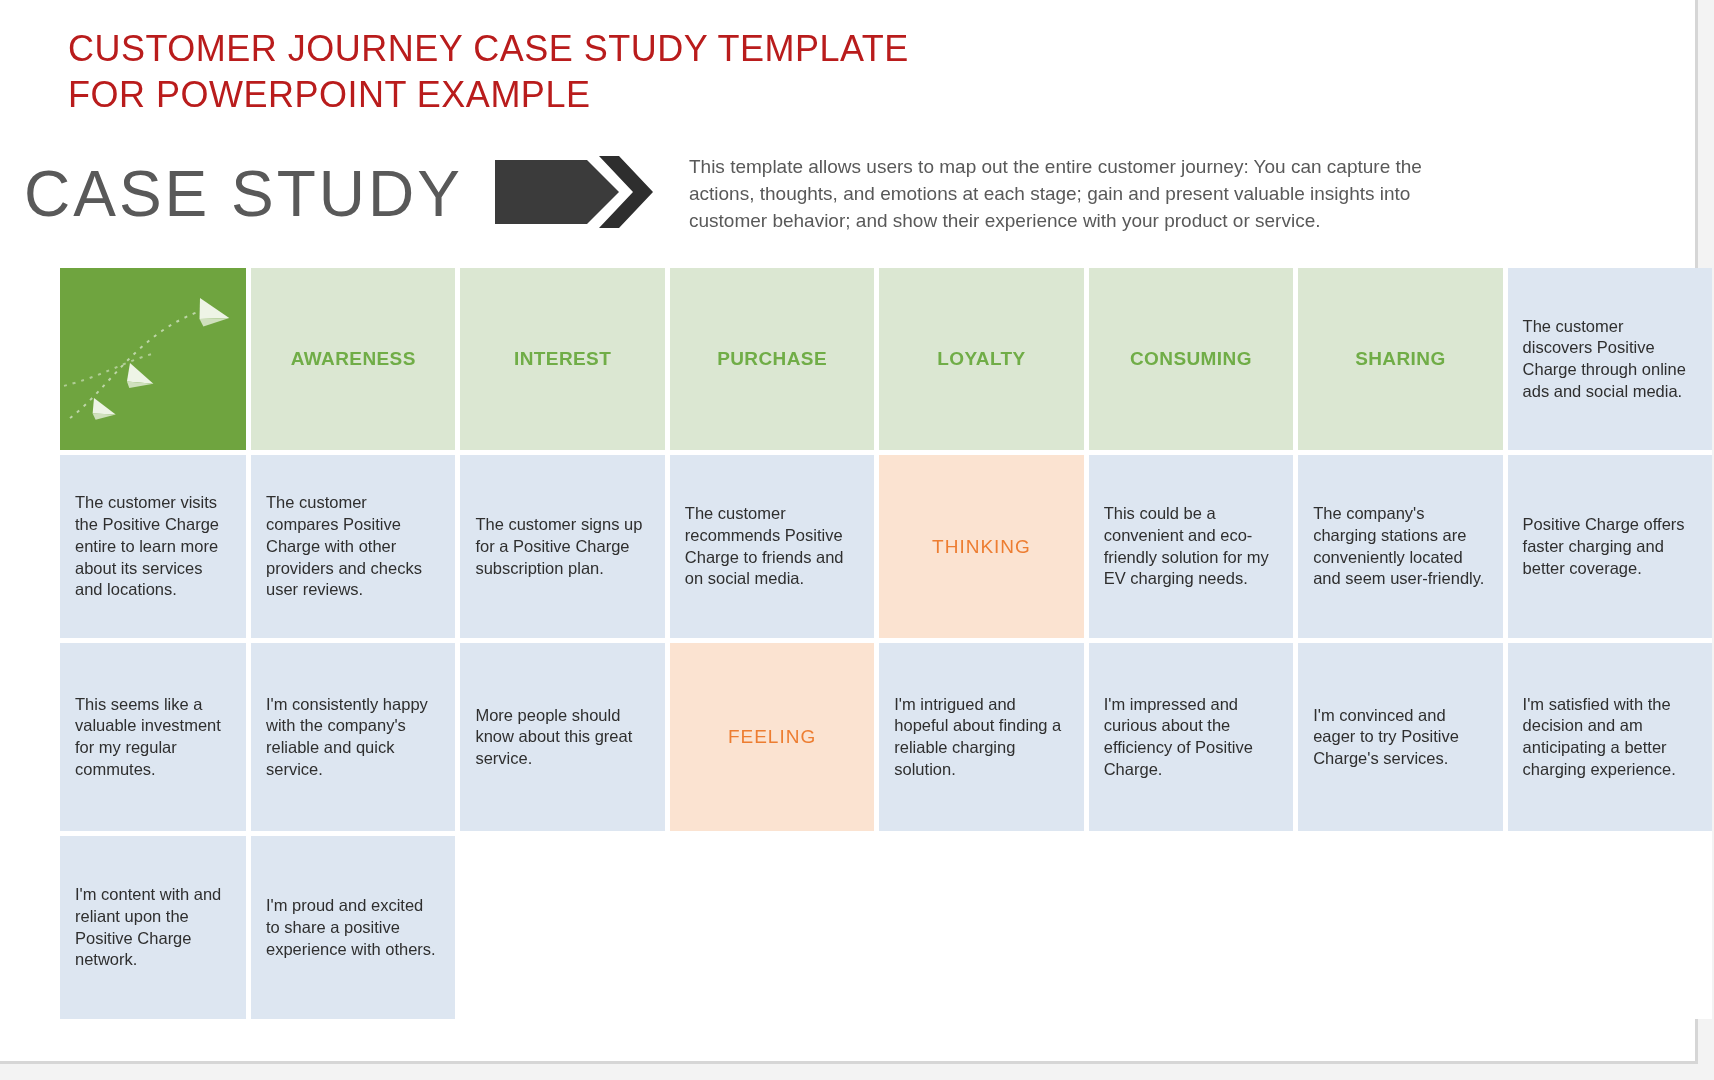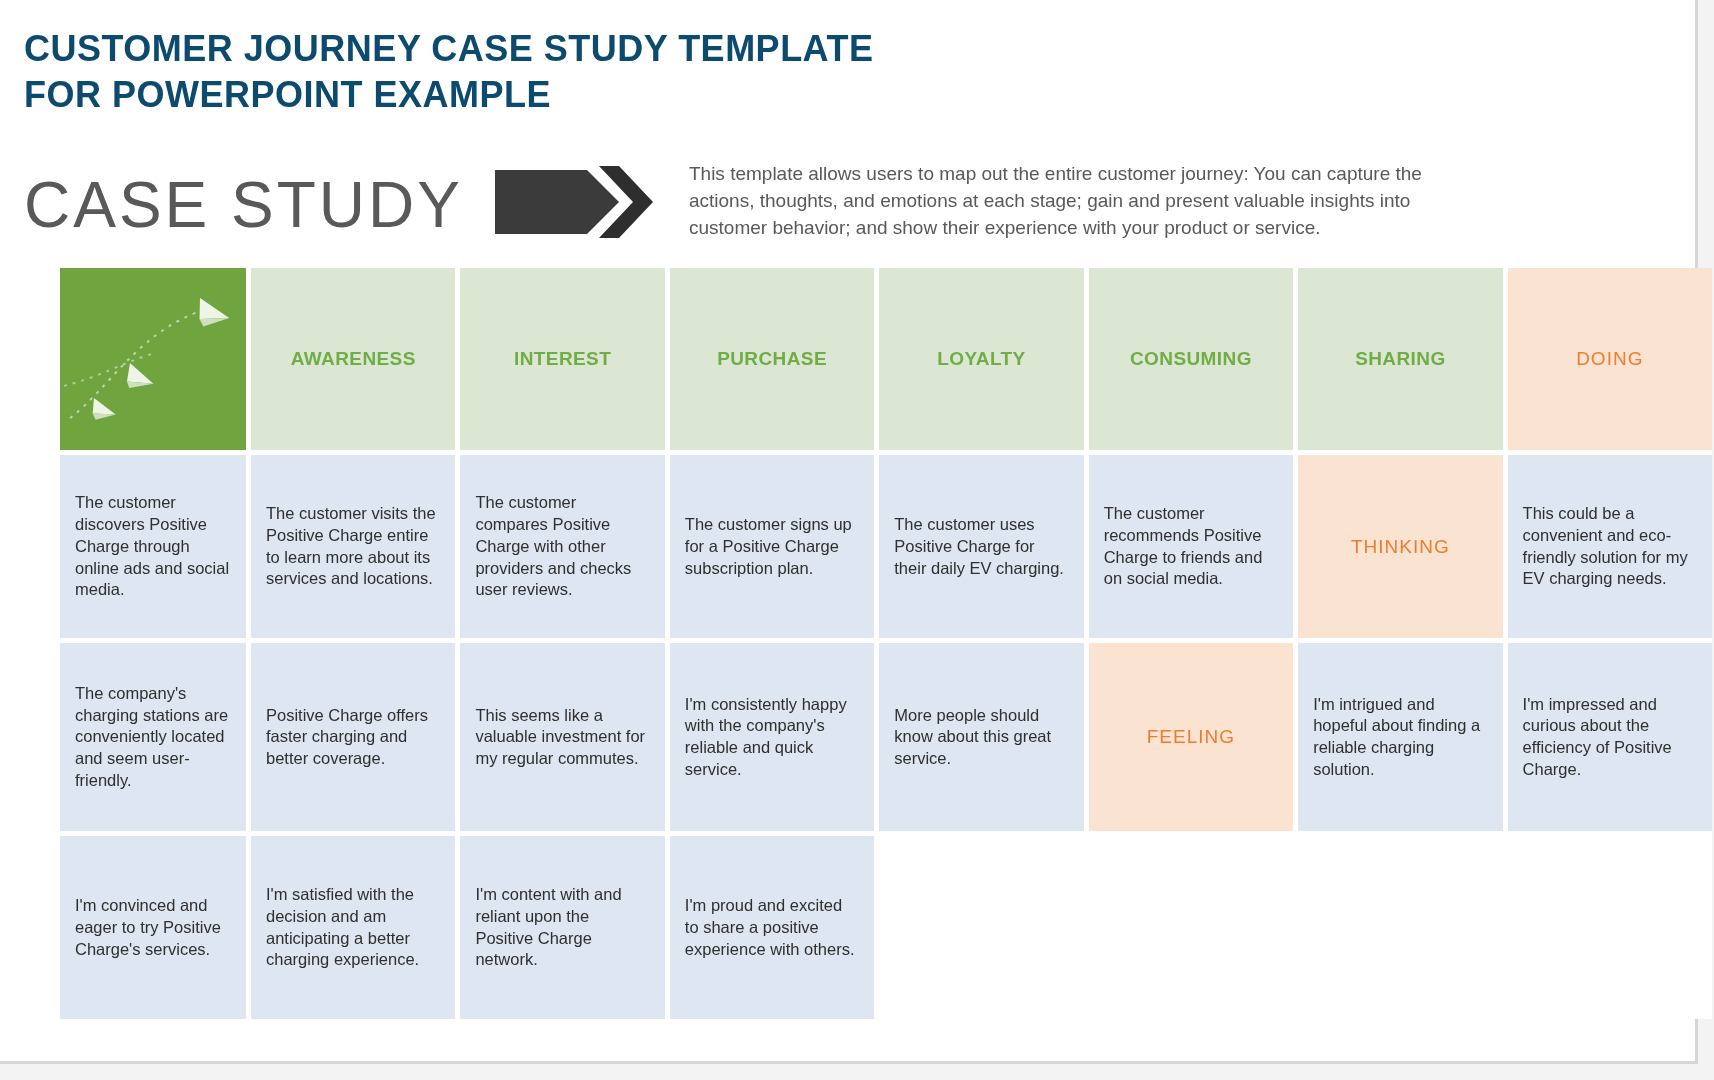--- a/index.html
+++ b/index.html
@@ -11,31 +11,32 @@
   }
   .sheet {
     width: 1698px; height: 1064px;
     background: #ffffff;
     border-right: 3px solid #d6d6d6;
     border-bottom: 3px solid #d6d6d6;
     padding: 26px 22px 0 24px;
   }
   
   .page-title {
-    color: #0c4a6e;
+    color: #b91c1c;
     font-size: 36px;
-    font-weight: 700;
+    font-weight: 400;
     line-height: 1.28;
     letter-spacing: 0.5px;
+    margin-left: 44px;
   }
   
   .banner {
     margin-top: 28px;
     display: flex;
-    align-items: flex-end;
+    align-items: center;
     gap: 26px;
     min-height: 96px;
   }
   .banner-title {
     color: #595959;
     font-size: 64px;
     font-weight: 400;
     letter-spacing: 3px;
     white-space: nowrap;
   }
@@ -134,26 +135,24 @@
         </g>
       </svg>
     </div>
     <div class="stage-header">AWARENESS</div>
     <div class="stage-header">INTEREST</div>
     <div class="stage-header">PURCHASE</div>
     <div class="stage-header">LOYALTY</div>
     <div class="stage-header">CONSUMING</div>
     <div class="stage-header">SHARING</div>
 
-    <div class="row-label">DOING</div>
     <div class="cell">The customer discovers Positive Charge through online ads and social media.</div>
     <div class="cell">The customer visits the Positive Charge entire to learn more about its services and locations.</div>
     <div class="cell">The customer compares Positive Charge with other providers and checks user reviews.</div>
     <div class="cell">The customer signs up for a Positive Charge subscription plan.</div>
-    <div class="cell">The customer uses Positive Charge for their daily EV charging.</div>
     <div class="cell">The customer recommends Positive Charge to friends and on social media.</div>
 
     <div class="row-label">THINKING</div>
     <div class="cell">This could be a convenient and eco-friendly solution for my EV charging needs.</div>
     <div class="cell">The company's charging stations are conveniently located and seem user-friendly.</div>
     <div class="cell">Positive Charge offers faster charging and better coverage.</div>
     <div class="cell">This seems like a valuable investment for my regular commutes.</div>
     <div class="cell">I'm consistently happy with the company's reliable and quick service.</div>
     <div class="cell">More people should know about this great service.</div>
 

